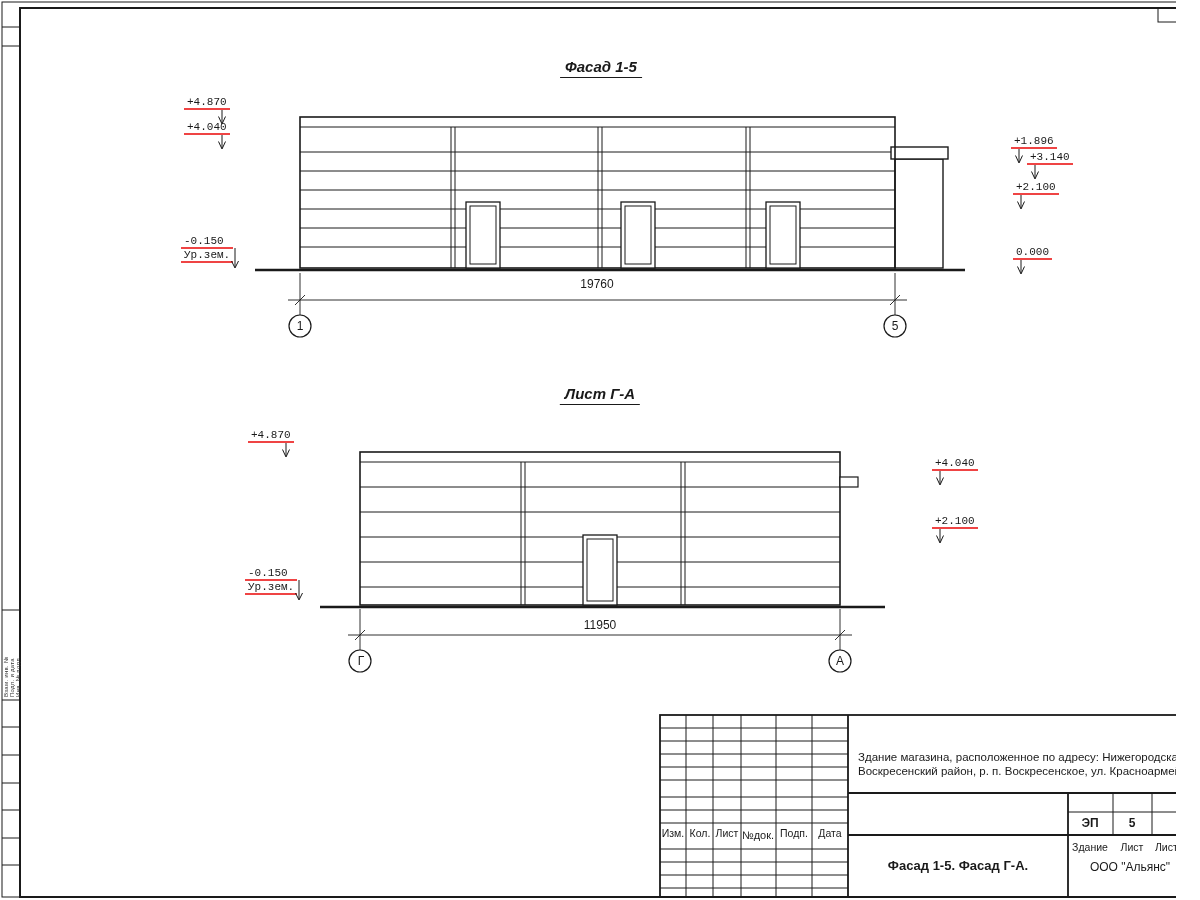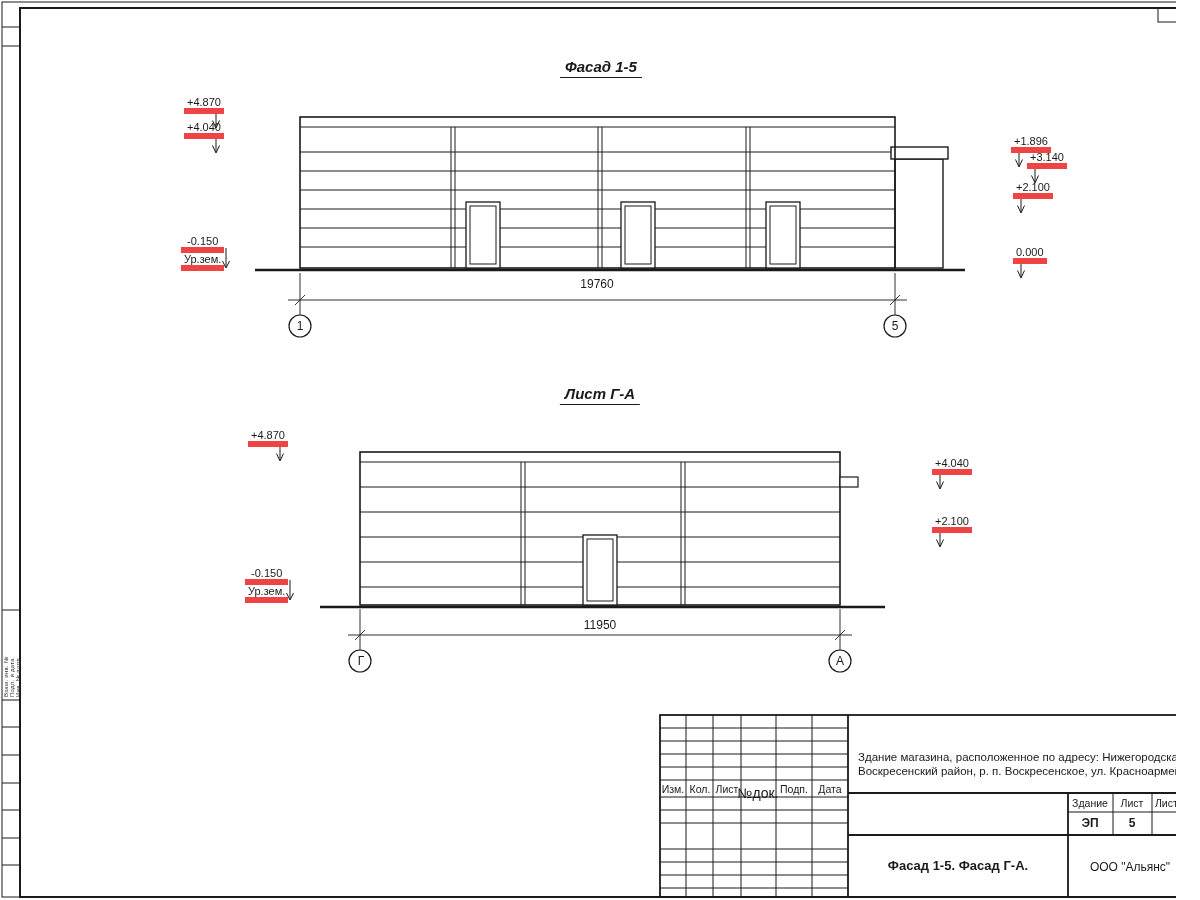--- a/index.html
+++ b/index.html
@@ -6,27 +6,27 @@
   html,body { background:#fff; }
   body { font-family:"Liberation Sans", sans-serif; }
   .sheet { position:relative; width:1176px; height:900px; background:#ffffff; color:#1a1a1a; overflow:hidden; }
   .lines { position:absolute; left:0; top:0; }
   .t { position:absolute; color:#1a1a1a; white-space:nowrap; }
   .ctr { transform:translateX(-50%); }
   .title { font-size:15px; font-style:italic; font-weight:bold; border-bottom:1px solid #1a1a1a; padding:0 5px 2px; }
   .dim { font-size:12px; }
   .ax { width:24px; text-align:center; font-size:12px; }
   .elev { font-size:11px; }
-  .elev .ev { display:block; border-bottom:6px solid #ef4444; padding:0 3px 0; text-align:center; }
+  .elev .ev { display:block; border-bottom:2px solid #ef4444; padding:0 3px 0; text-align:left;font-family:Liberation Mono, monospace; }
   .arr { position:absolute; top:100%; }
   .arr.r { right:2px; }
   .arr.l { left:2px; }
   .arr.gr { right:-8px; top:13px; }
-  .tbh { font-size:10.5px; }
-  .tbh.sm { font-size:14px; }
+  .tbh { font-size:10.5px;margin-top:44px; }
+  .tbh.sm { font-size:11px; }
   .tbv { font-size:12px; font-weight:bold; }
   .doc { font-size:13px;font-weight:bold; }
   .comp { font-size:12px; }
   .proj { width:334px; overflow:hidden; font-size:11.5px; line-height:14px; }
   .pline { white-space:nowrap; }
   .vlabel { font-size:6px; transform-origin:0 0; transform:rotate(-90deg); color:#333; letter-spacing:0.3px; }
 </style>
 </head>
 <body>
 

